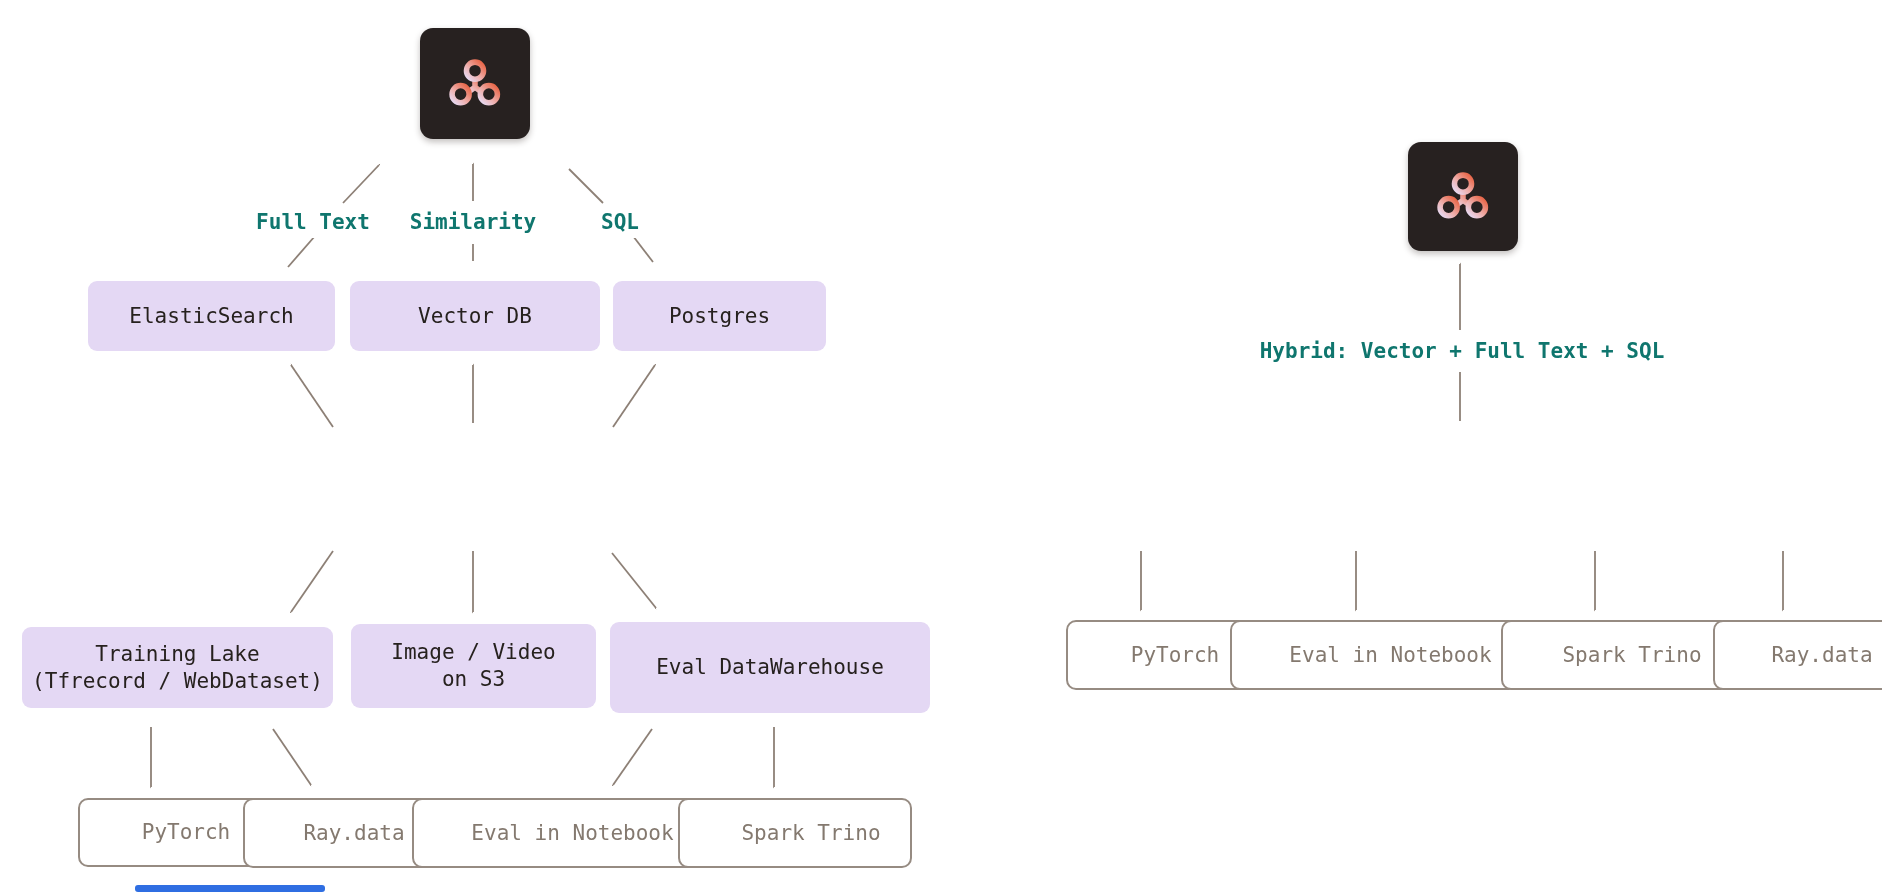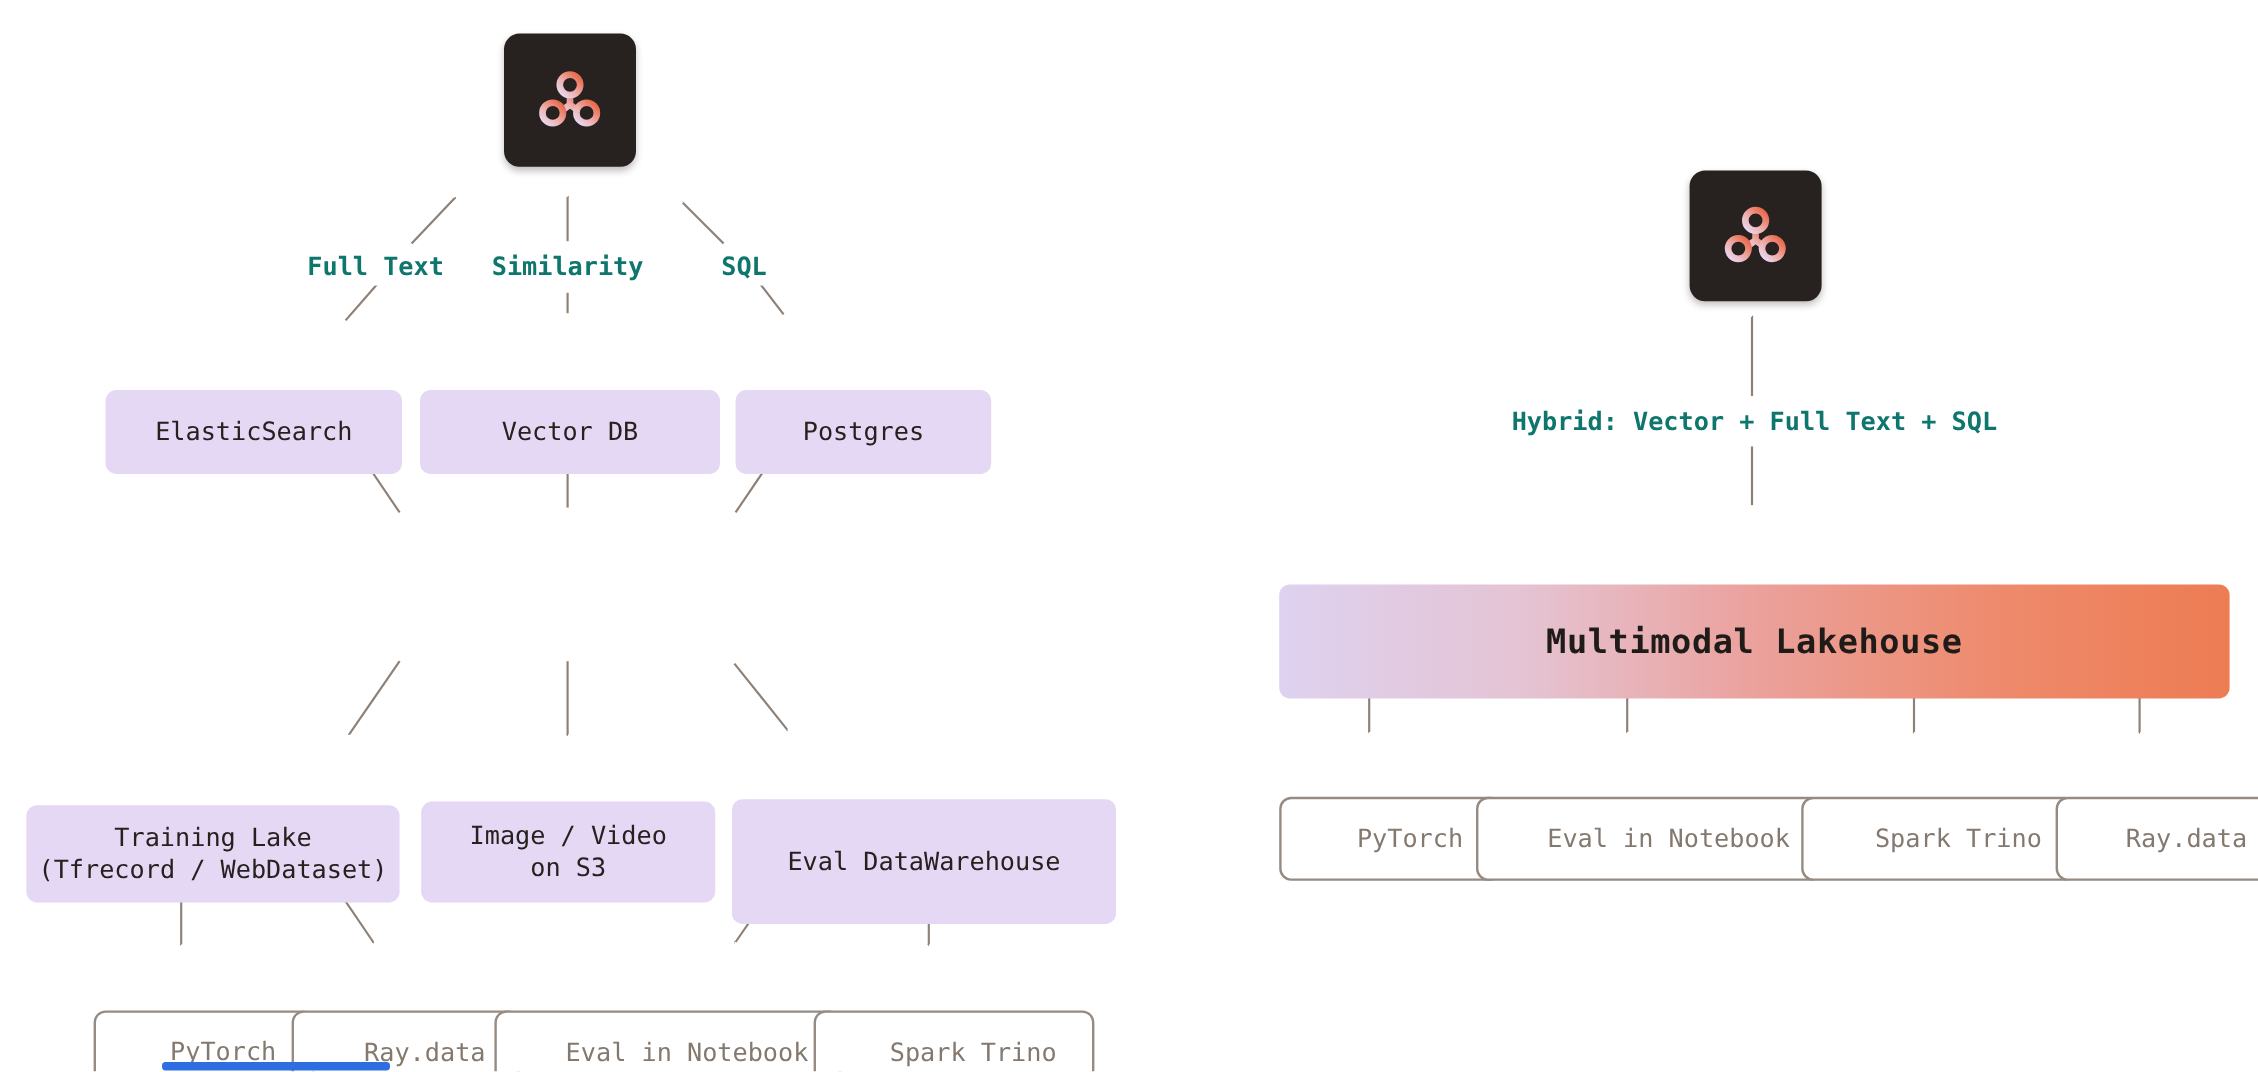--- a/index.html
+++ b/index.html
@@ -1,20 +1,20 @@
 <!DOCTYPE html>
 <html><head>
 <meta charset="utf-8">
 <style>
   html,body{margin:0;padding:0;background:#ffffff;}
   .canvas{position:relative;width:1882px;height:893px;background:#ffffff;overflow:hidden;
           font-family:"DejaVu Sans Mono","Liberation Mono",monospace;}
   .arrows{position:absolute;left:0;top:0;width:1882px;height:893px;pointer-events:none;}
   .node{position:absolute;display:flex;align-items:center;justify-content:center;
-        text-align:center;border-radius:9px;color:#26211e;font-size:21px;line-height:27px;margin-top:44px;}
+        text-align:center;border-radius:9px;color:#26211e;font-size:21px;line-height:27px;}
   .purple{background:#e4d8f4;}
   .orange{background:#e8754e;}
   .gradientbox{background:linear-gradient(90deg,#ded2f0 0%,#e5c3d3 26%,#eba19c 50%,#ee8a6c 76%,#ed7c53 100%);}
   .titlebox{font-weight:bold;font-size:28px;color:#1f1b18;letter-spacing:.5px;}
   .outline{background:#ffffff;border:2px solid #968b82;border-radius:10px;color:#84796f;padding-left:32px;}
   .qlabel{position:absolute;display:flex;align-items:center;justify-content:center;
           font-weight:bold;font-size:21px;color:#0f766e;background:#ffffff;}
   .tile{position:absolute;background:#272120;border-radius:13px;display:flex;align-items:center;
         justify-content:center;box-shadow:0 3px 6px rgba(40,30,25,.28);}
   .bluebar{position:absolute;left:135px;top:885px;width:190px;height:7px;border-radius:3px;background:#2f6ee2;}
@@ -100,21 +100,21 @@
       <span style="display:block">Training Lake</span>
       <span style="display:block">(Tfrecord / WebDataset)</span>
     </span>
   </div>
   <div class="node purple" style="left:351px;top:624px;width:245px;height:84px;">
     <span>
       <span style="display:block">Image / Video</span>
       <span style="display:block">on S3</span>
     </span>
   </div>
-  <div class="node purple" style="left:610px;top:622px;width:320px;height:104px;">
+  <div class="node purple" style="left:610px;top:622px;width:320px;height:91px;">
     <span>Eval DataWarehouse</span>
   </div>
 
   <div class="node outline" style="left:78px;top:798px;width:148px;height:65px;">
     <span>PyTorch</span>
   </div>
   <div class="node outline" style="left:243px;top:798px;width:154px;height:66px;">
     <span>Ray.data</span>
   </div>
   <div class="node outline" style="left:412px;top:798px;width:253px;height:66px;">
@@ -130,23 +130,20 @@
         <path d="M30 25 L30 33 M30 33 L22.5 38.5 M30 33 L37.5 38.5"></path>
         <circle cx="30" cy="17.5" r="8" fill="#272120"></circle>
         <circle cx="16.5" cy="39.5" r="8" fill="#272120"></circle>
         <circle cx="43" cy="39.5" r="8" fill="#272120"></circle>
       </g>
     </svg>
   </div>
 
   <div class="qlabel" style="left:1237px;top:335px;width:450px;height:32px;">Hybrid: Vector + Full Text + SQL</div>
 
-  <div class="node gradientbox titlebox" style="left:1066px;top:443px;width:792px;height:95px;">
-    <span>Multimodal Lakehouse</span>
-  </div>
 
   <div class="node outline" style="left:1066px;top:620px;width:150px;height:66px;">
     <span>PyTorch</span>
   </div>
   <div class="node outline" style="left:1230px;top:620px;width:253px;height:66px;">
     <span>Eval in Notebook</span>
   </div>
   <div class="node outline" style="left:1501px;top:620px;width:194px;height:66px;">
     <span>Spark Trino</span>
   </div>

